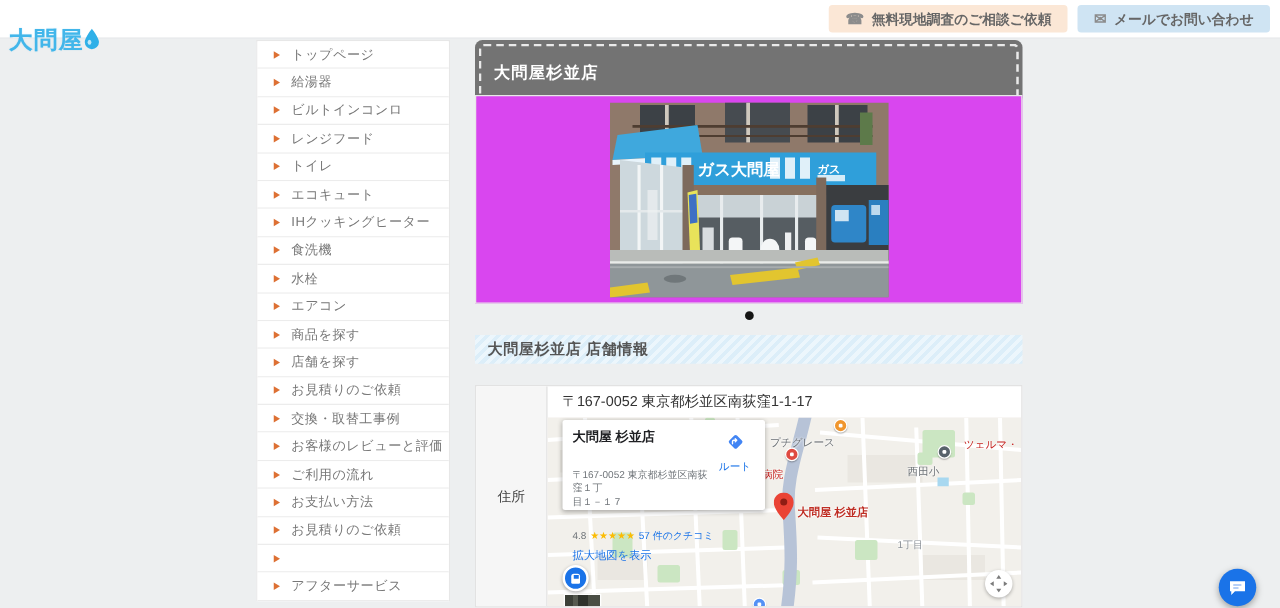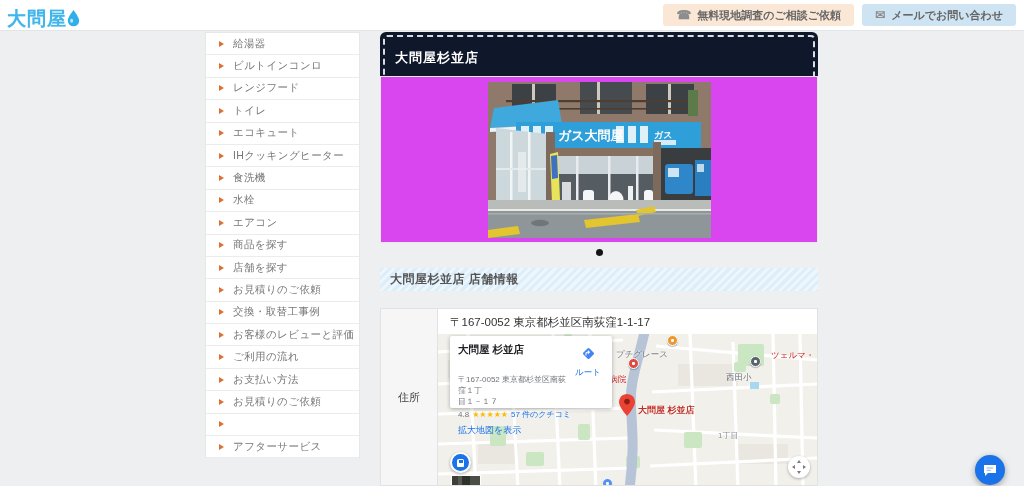--- a/index.html
+++ b/index.html
@@ -4,40 +4,40 @@
 <style>
   html,body{margin:0;padding:0;}
   body{
     width:1024px;height:486px;overflow:hidden;position:relative;
     background:#edeff0;font-family:"Liberation Sans",sans-serif;
     -webkit-font-smoothing:antialiased;
   }
   
   .header{position:absolute;top:0;left:0;width:1024px;height:30px;background:#fff;
     border-bottom:1px solid #e3e6e8;z-index:30;}
-  .logo{position:absolute;left:7px;top:7px;display:flex;align-items:flex-end;gap:0;}
+  .logo{position:absolute;left:7px;top:21px;display:flex;align-items:center;gap:0;}
   .logo-text{font-size:19px;font-weight:bold;color:#42b6ea;letter-spacing:1px;line-height:24px;
     text-shadow:0 0 1px rgba(66,182,234,.4);}
   .hdr-buttons{position:absolute;right:8px;top:4px;display:flex;gap:8px;}
   .hdr-btn{height:22px;padding:0 13px;font-size:11px;color:#666;border:none;border-radius:3px;
     display:flex;align-items:center;gap:6px;cursor:pointer;font-family:inherit;font-weight:bold;}
   .hdr-btn .ic{font-size:12px;color:#8c8c8c;line-height:1;}
   .btn-phone{background:#fbe7d6;}
   .btn-mail{background:#cfe4f3;}
   
   .sidebar{position:absolute;left:205px;top:32px;width:155px;background:#fff;
     border:1px solid #e7e7e7;border-bottom:none;box-sizing:border-box;}
   .side-item{display:flex;align-items:center;height:21.4px;border-bottom:1px solid #ececec;
     padding-left:13px;cursor:pointer;background:#fff;}
   .side-item .arrow{width:0;height:0;border-left:5px solid #dd7033;
     border-top:3.5px solid transparent;border-bottom:3.5px solid transparent;margin-right:9px;flex:none;}
   .side-item .lbl{font-size:10.5px;color:#777;letter-spacing:.4px;white-space:nowrap;}
   
   .main{position:absolute;left:380px;top:32px;width:438px;height:454px;}
-  .banner{position:absolute;top:0;left:0;right:0;height:52px;background:#0f172a;border-radius:6px;}
+  .banner{position:absolute;top:0;left:0;right:0;height:52px;background:#737373;border-radius:6px;}
   .banner-inner{position:absolute;inset:3px;border:2px dashed rgba(255,255,255,.85);border-radius:4px;
     display:flex;align-items:center;padding-left:10px;}
   .banner-title{color:#fff;font-weight:bold;font-size:13px;letter-spacing:1px;}
   .photo-card{position:absolute;top:44px;left:0;right:0;height:167px;background:#d946ef;
     border:1px solid #e8e8e8;box-sizing:border-box;display:flex;align-items:center;justify-content:center;}
   .photo-svg{width:223px;height:156px;display:block;}
   .dot{position:absolute;top:217px;left:50%;margin-left:-3.5px;width:7px;height:7px;border-radius:50%;
     background:#151515;cursor:pointer;}
   .section-hdr{position:absolute;top:236px;left:0;right:0;height:23px;box-sizing:border-box;
     background:repeating-linear-gradient(135deg,#dceef9 0 3px,#ecf6fc 3px 6px);
@@ -65,21 +65,21 @@
   .pin-hospital{background:#df4a41;}
   .pin-school{background:#58636b;}
   .pin-shop{background:#5491f5;}
   .marker{position:absolute;z-index:4;cursor:pointer;}
   .marker-label{position:absolute;font-size:9px;font-weight:bold;color:#bf2e24;white-space:nowrap;z-index:3;
     text-shadow:0 0 2px #fff,0 0 2px #fff;}
   .gm-card{position:absolute;left:12px;top:2px;width:162px;height:72px;background:#fff;border-radius:2px;
     box-shadow:0 1px 4px rgba(0,0,0,.3);z-index:5;padding:7px 8px;box-sizing:border-box;}
   .gm-title{font-size:10.5px;font-weight:bold;color:#202124;}
   .gm-addr{font-size:8px;color:#70757a;line-height:1.35;margin-top:18px;width:112px;}
-  .gm-rating{display:flex;align-items:center;gap:3px;margin-top:2px;font-size:8px;}
+  .gm-rating{display:flex;align-items:center;gap:3px;margin-top:16px;font-size:8px;}
   .gm-rating .num{color:#70757a;}
   .gm-stars{color:#fbbc04;font-size:8px;}
   .gm-reviews{color:#1a73e8;cursor:pointer;}
   .gm-expand{font-size:9px;color:#1a73e8;margin-top:4px;cursor:pointer;}
   .gm-route{position:absolute;right:4px;top:9px;width:40px;text-align:center;cursor:pointer;}
   .gm-route-label{font-size:8.5px;color:#1a73e8;margin-top:1px;}
   .compass{position:absolute;left:350px;top:122px;width:22px;height:22px;border-radius:50%;background:#fff;
     box-shadow:0 1px 3px rgba(0,0,0,.3);z-index:5;display:flex;align-items:center;justify-content:center;cursor:pointer;}
   .transit-badge{position:absolute;left:12px;top:118px;width:17px;height:17px;border-radius:50%;
     background:#1a73e8;border:2px solid #fff;box-shadow:0 1px 3px rgba(0,0,0,.35);z-index:5;
@@ -113,20 +113,24 @@
     <button class="hdr-btn btn-mail">
       <span class="ic">✉</span>
       <span>メールでお問い合わせ</span>
     </button>
   </div>
 </div>
 
 <nav class="sidebar">
   <div class="side-item">
       <span class="arrow"></span>
+      <span class="lbl">トップページ</span>
+    </div>
+  <div class="side-item">
+      <span class="arrow"></span>
       <span class="lbl">給湯器</span>
     </div>
   <div class="side-item">
       <span class="arrow"></span>
       <span class="lbl">ビルトインコンロ</span>
     </div>
   <div class="side-item">
       <span class="arrow"></span>
       <span class="lbl">レンジフード</span>
     </div>

